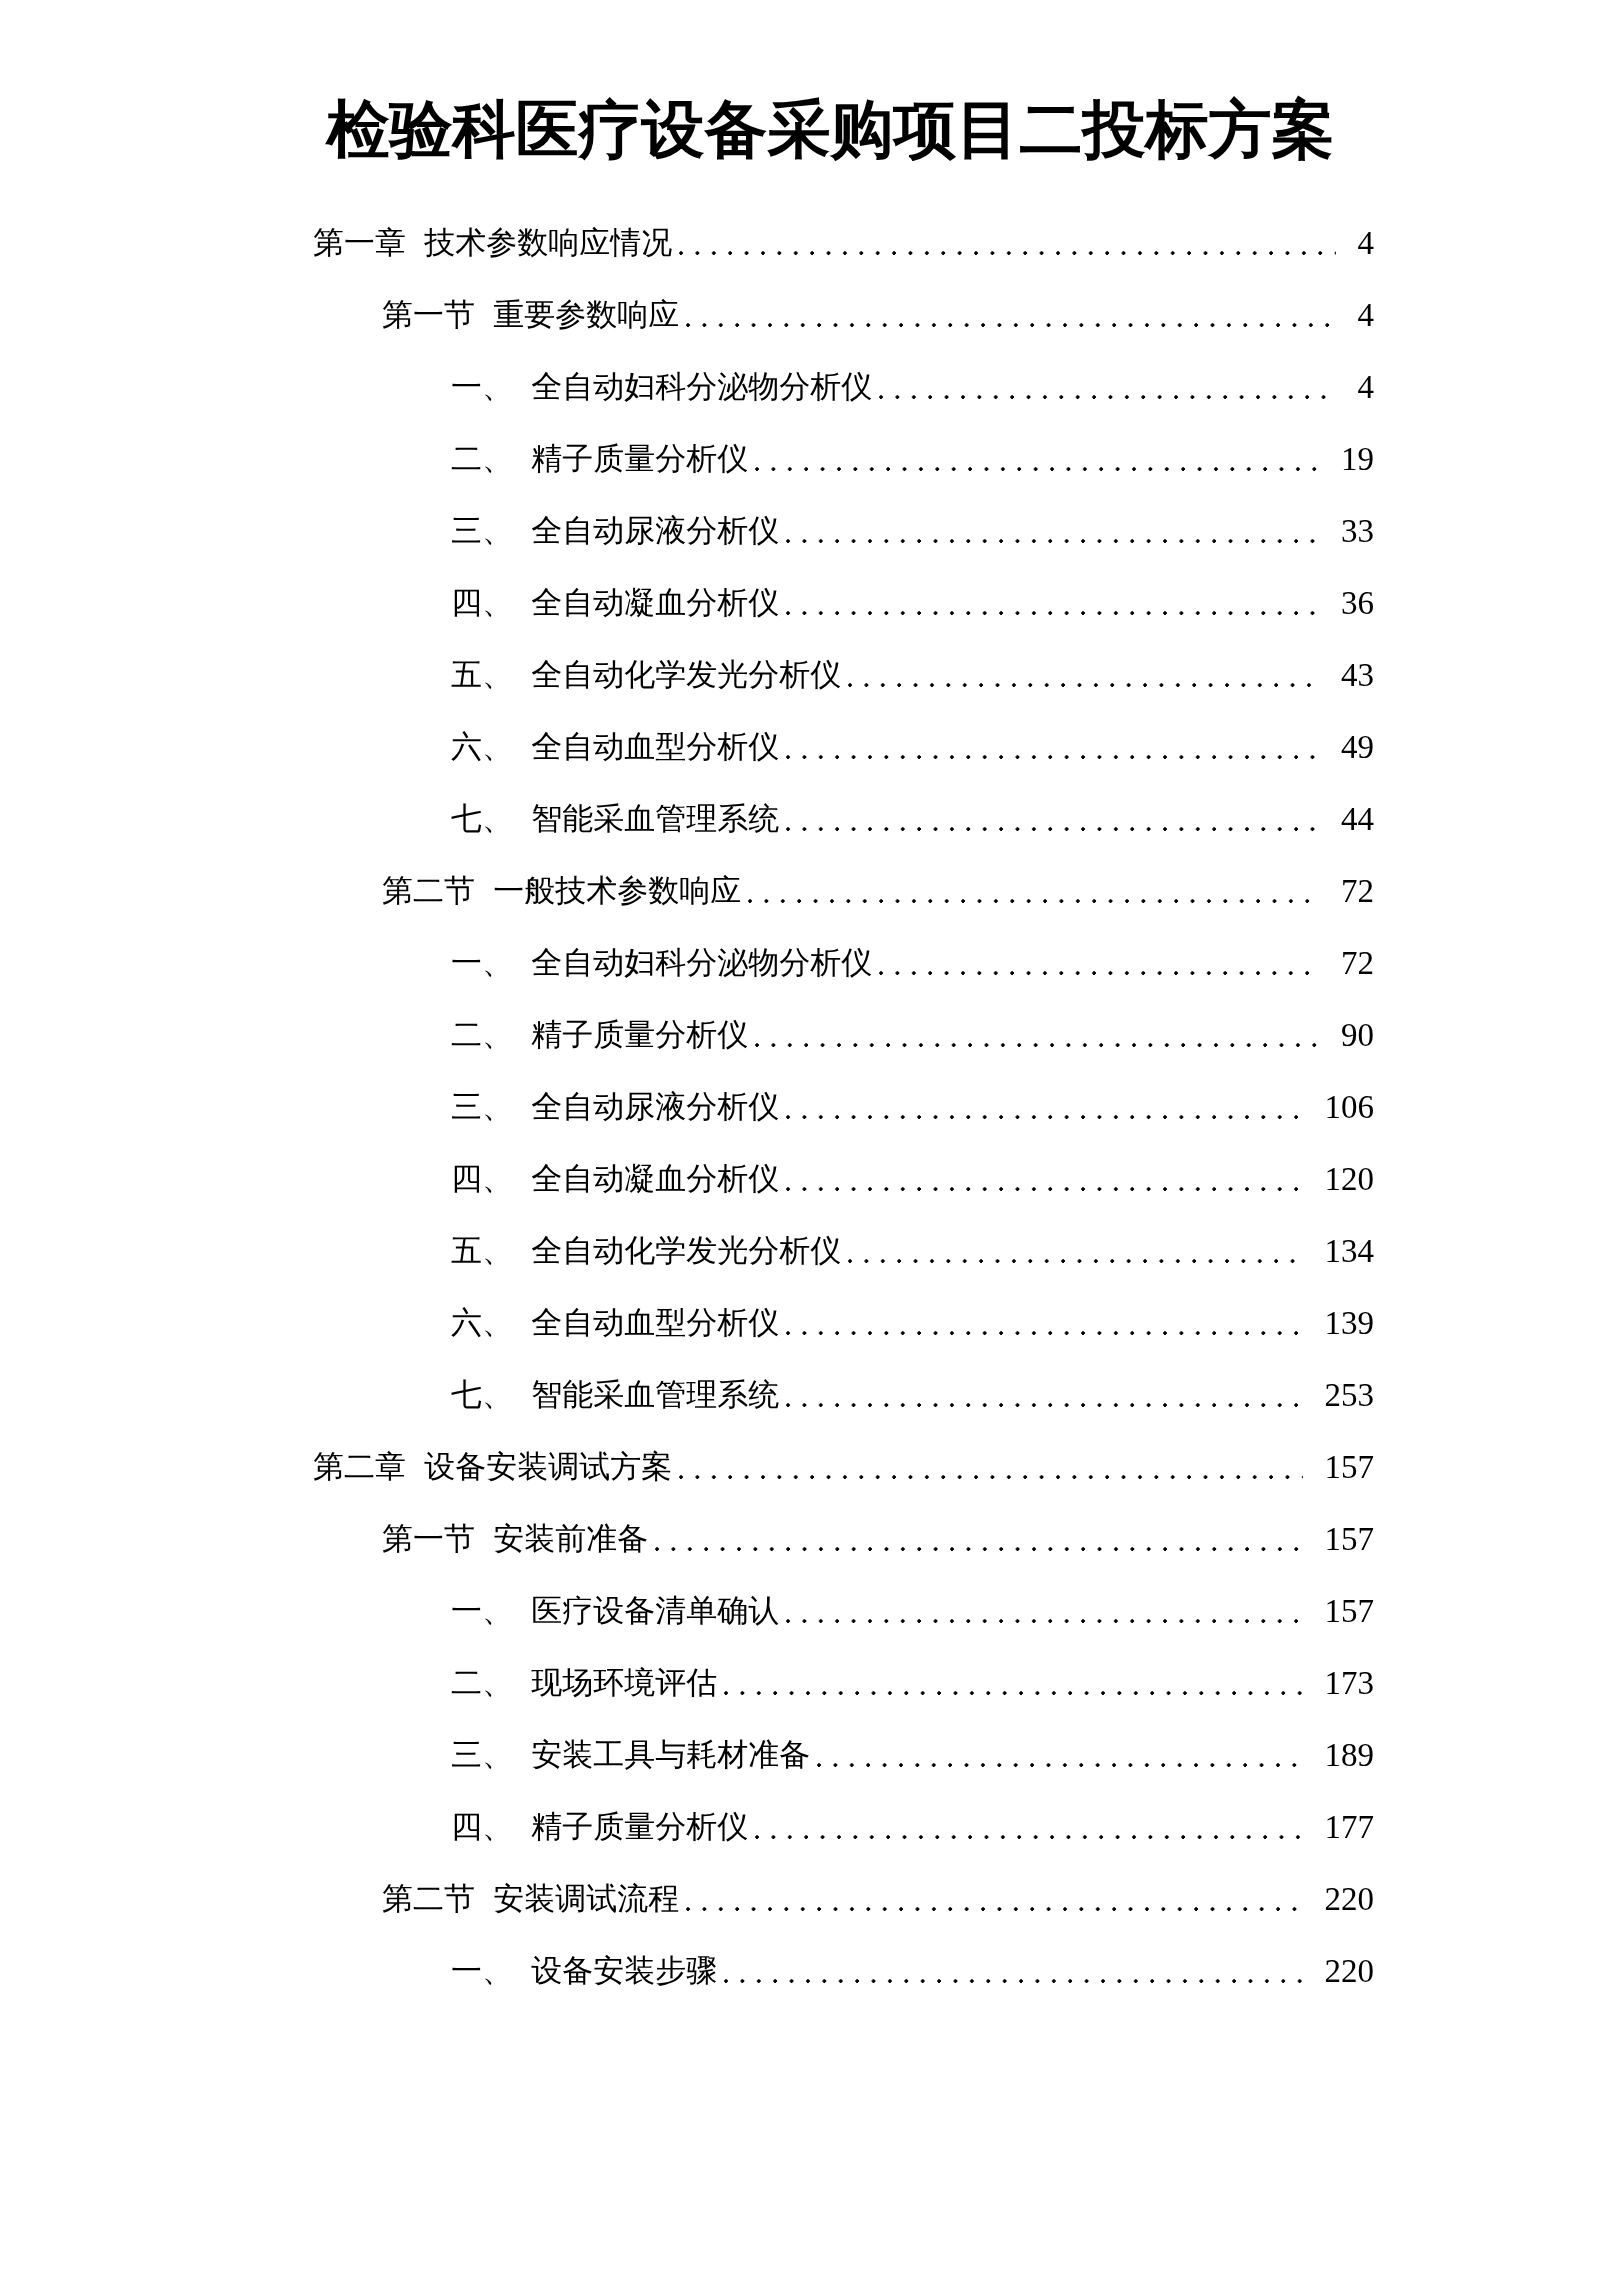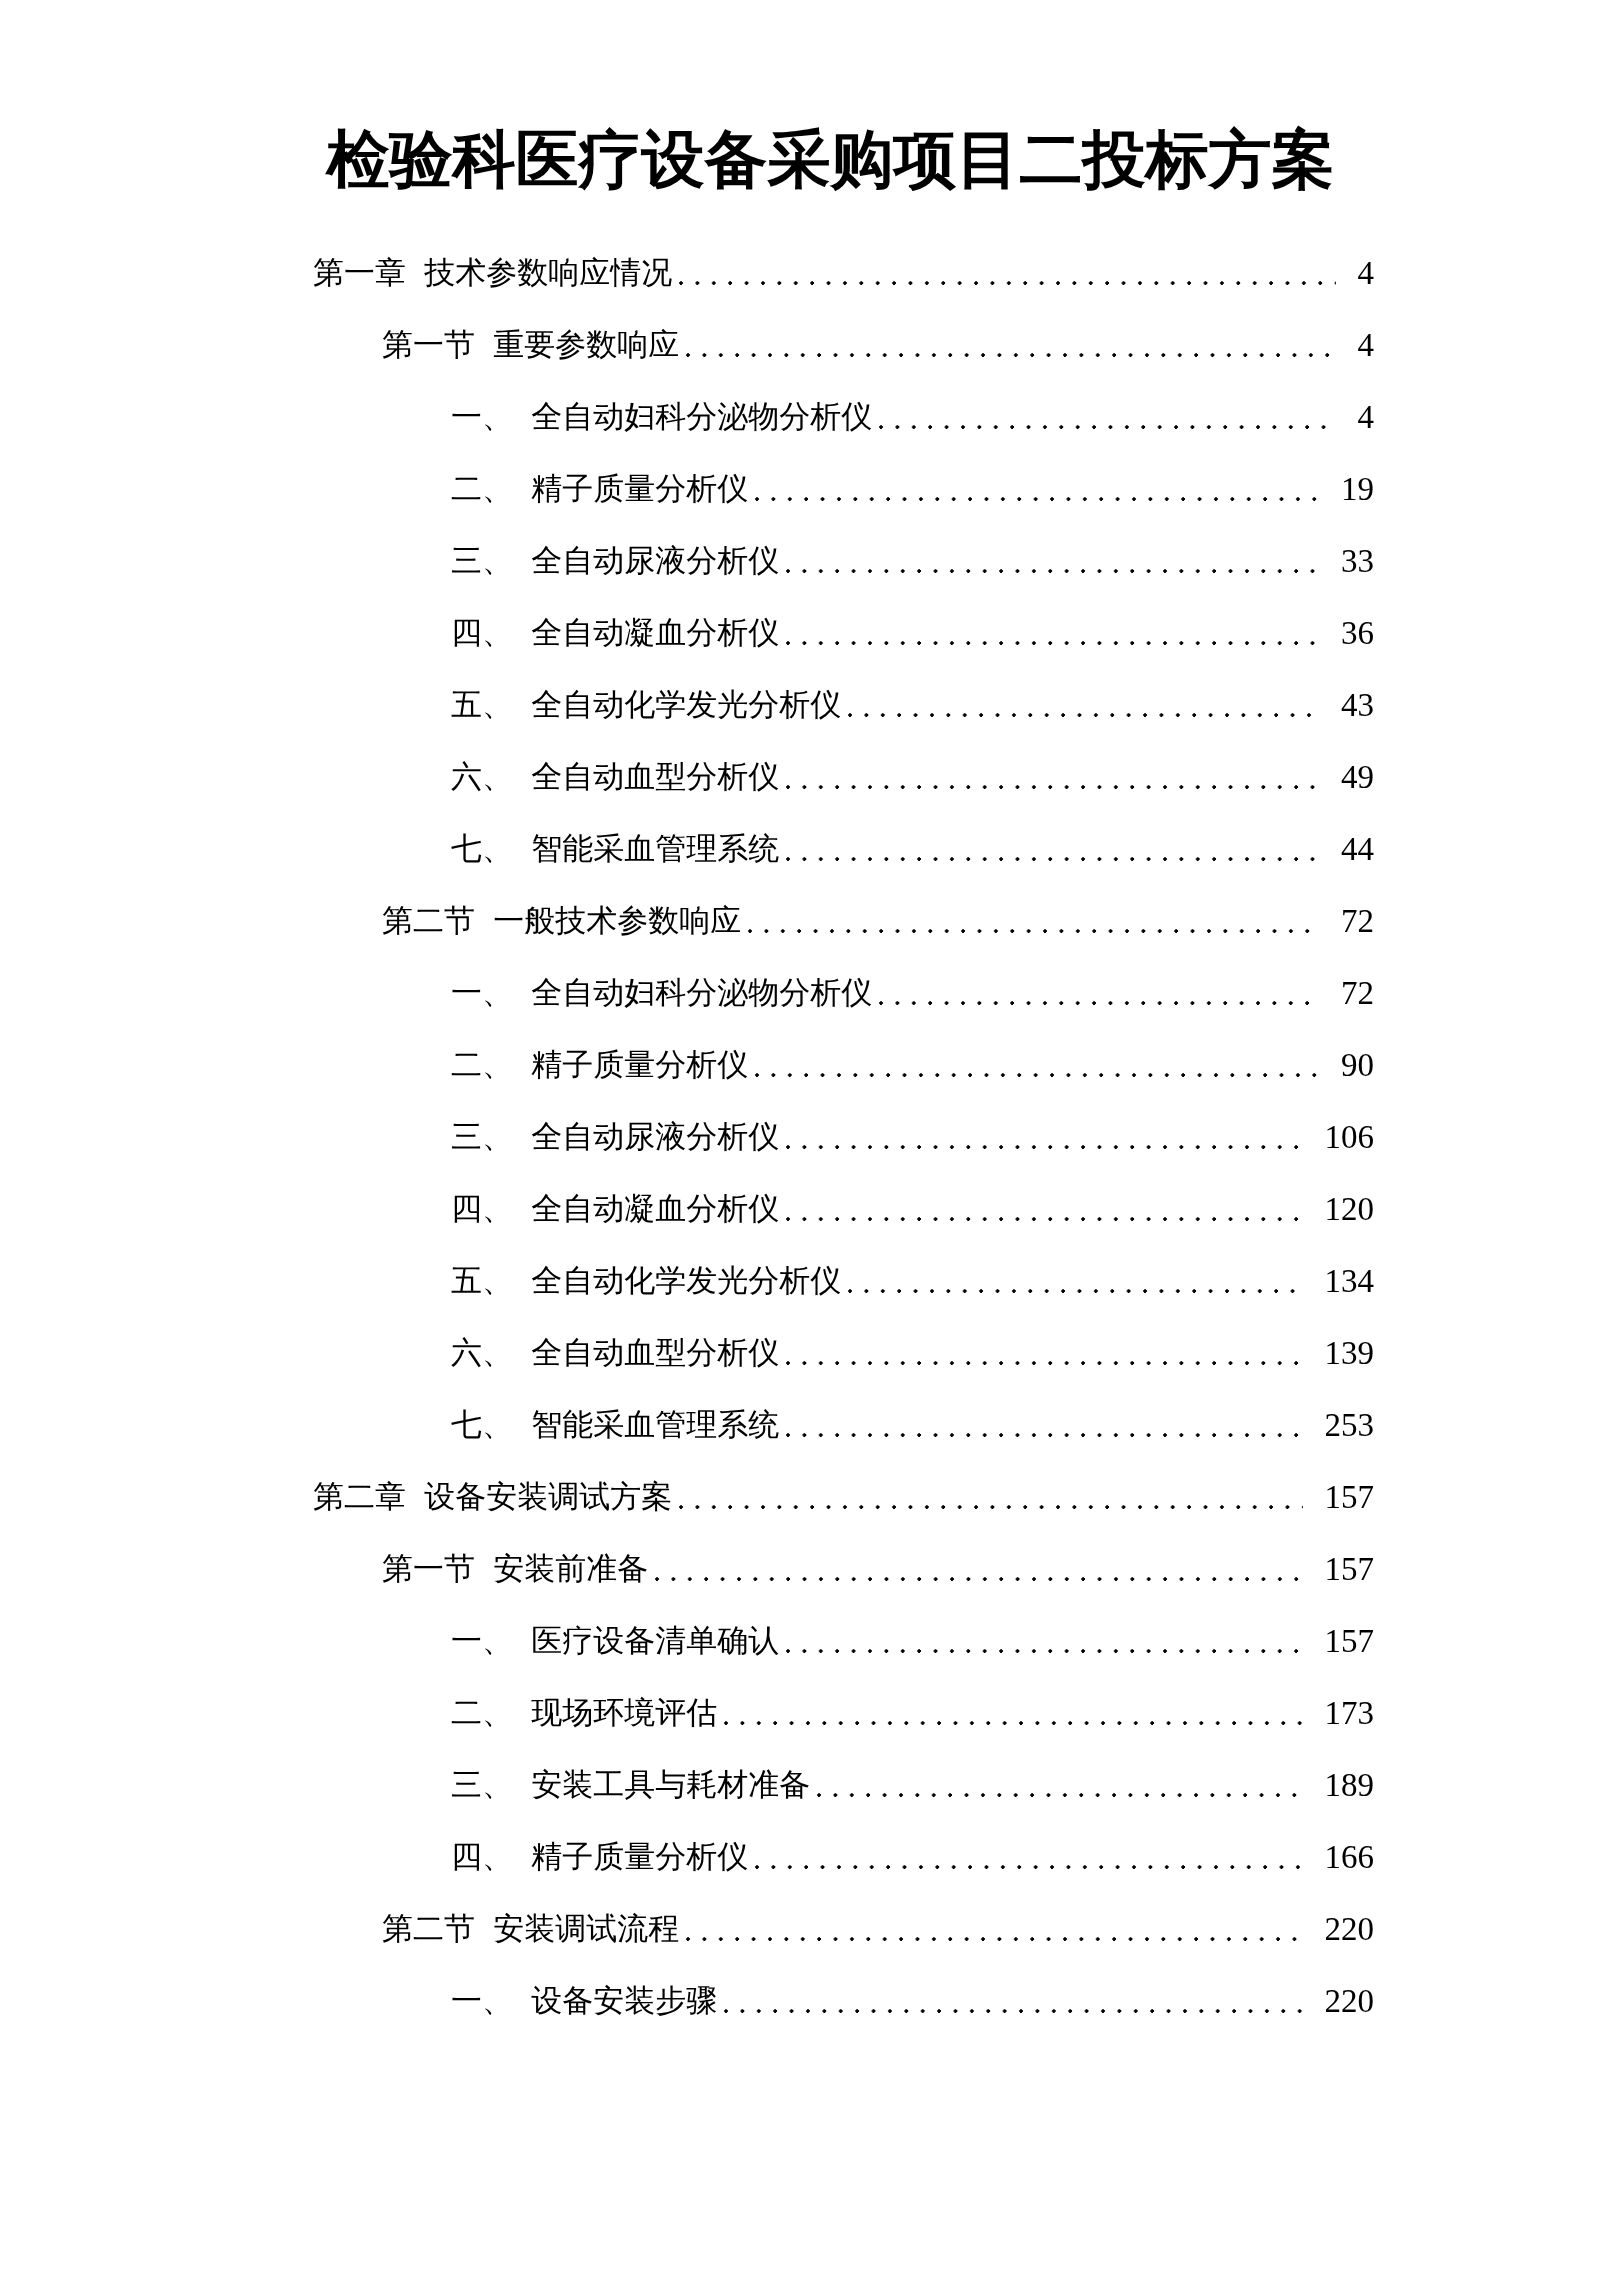--- a/index.html
+++ b/index.html
@@ -8,21 +8,21 @@
     background: #ffffff;
   }
   .page {
     position: relative;
     width: 1507px;
     height: 2295px;
     background: #ffffff;
     color: #000000;
     font-family: "Liberation Serif", "DejaVu Serif", serif;
     box-sizing: border-box;
-    padding-top: 114px;
+    padding-top: 84px;
     overflow: hidden;
   }
   .doc-title {
     margin-left: 154px;
     text-align: center;
     font-size: 63px;
     line-height: 92px;
     font-weight: bold;
     white-space: nowrap;
     letter-spacing: 0;
@@ -193,21 +193,21 @@
       <div class="toc-row level-3">
         <span class="toc-num">三、</span>
         <span class="toc-label">安装工具与耗材准备</span>
         <span class="dot-leader"></span>
         <span class="toc-page">189</span>
       </div>
       <div class="toc-row level-3">
         <span class="toc-num">四、</span>
         <span class="toc-label">精子质量分析仪</span>
         <span class="dot-leader"></span>
-        <span class="toc-page">166</span>
+        <span class="toc-page">177</span>
       </div>
       <div class="toc-row level-2">
         <span class="toc-num">第二节</span>
         <span class="toc-label">安装调试流程</span>
         <span class="dot-leader"></span>
         <span class="toc-page">220</span>
       </div>
       <div class="toc-row level-3">
         <span class="toc-num">一、</span>
         <span class="toc-label">设备安装步骤</span>

